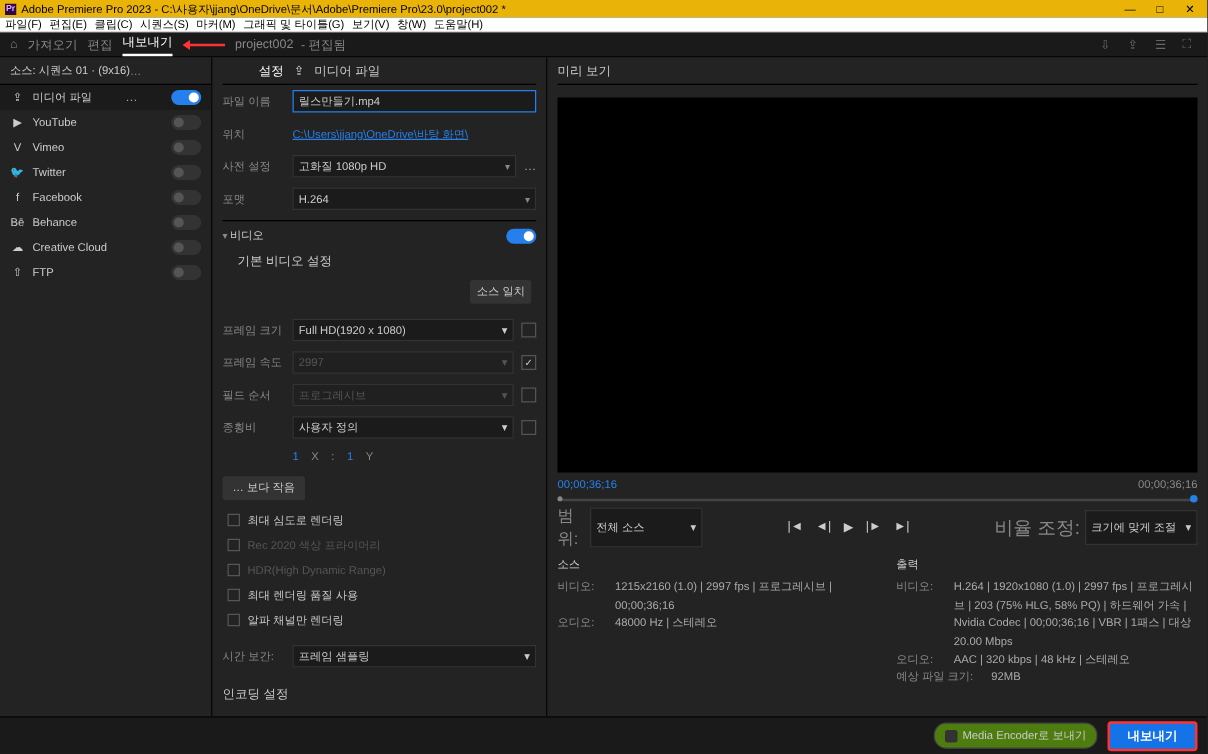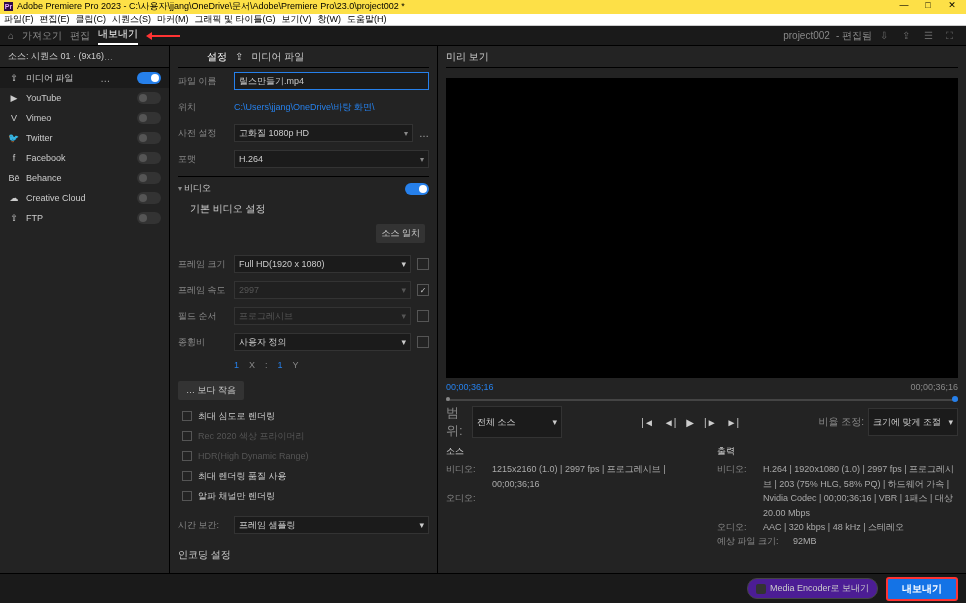--- a/index.html
+++ b/index.html
@@ -1,37 +1,37 @@
 <!DOCTYPE html>
 <html><head>
 <meta charset="utf-8">
 <style>
 * { margin:0; padding:0; box-sizing:border-box; font-family:"Malgun Gothic","Segoe UI",sans-serif; }
 body { background:#1e1e1e; color:#a8a8a8; font-size:10px; width:966px; height:603px; overflow:hidden; }
 
 
-.titlebar { height:14px; background:#fde047; display:flex; align-items:flex-start; padding:0 4px; color:#000; font-size:9px; }
+.titlebar { height:14px; background:#eab308; display:flex; align-items:center; padding:0 4px; color:#000; font-size:9px; }
 .titlebar .t-left { display:flex; align-items:center; gap:4px; flex:1; }
 .titlebar .icon-pr { width:9px; height:9px; background:#2d0a47; color:#e6a8ff; display:flex; align-items:center; justify-content:center; font-size:7px; font-weight:bold; }
 .win-ctl { display:flex; gap:12px; margin-right:4px; }
 .win-ctl span { width:12px; text-align:center; cursor:pointer; }
 
 
 .menubar { height:12px; background:#fff; display:flex; align-items:center; padding:0 4px; color:#000; font-size:9px; border-bottom:1px solid #ccc; }
 .menubar span { margin-right:6px; cursor:pointer; }
 
 
 .modebar { height:20px; background:#1a1a1a; display:flex; align-items:center; padding:0 8px; gap:8px; border-bottom:1px solid #000; }
 .modebar .home { color:#888; font-size:10px; }
 .modebar .mitem { color:#888; font-size:10px; cursor:pointer; }
 .modebar .mitem.active { color:#fff; border-bottom:2px solid #fff; padding-bottom:2px; }
 .arrow-red { width:34px; height:8px; position:relative; }
 .arrow-red::before { content:''; position:absolute; left:6px; top:3px; width:28px; height:2px; background:#f33; }
 .arrow-red::after { content:''; position:absolute; left:0; top:0; width:0; height:0; border-right:6px solid #f33; border-top:4px solid transparent; border-bottom:4px solid transparent; }
-.modebar .center { flex:1; display:flex; justify-content:flex-end; align-items:center; gap:6px; color:#888; }
+.modebar .center { flex:1; display:flex; justify-content:flex-start; align-items:center; gap:6px; color:#888; }
 .modebar .right { display:flex; gap:10px; color:#666; }
 .right-icon { width:12px; height:12px; display:inline-block; }
 
 
 .main { display:flex; height:527px; background:#232323; }
 
 
 .sidebar { width:170px; background:#232323; border-right:1px solid #000; display:flex; flex-direction:column; }
 .src-hdr { height:22px; display:flex; align-items:center; padding:0 8px; color:#ccc; font-size:9px; border-bottom:1px solid #000; justify-content:flex-start; }
 .dest-list { }
@@ -46,21 +46,21 @@
 .three-dots { color:#888; cursor:pointer; }
 
 
 .settings { width:268px; background:#232323; border-right:1px solid #000; padding:0 8px; overflow:hidden; }
 .set-hdr { height:22px; display:flex; align-items:center; gap:8px; border-bottom:1px solid #000; color:#ccc; font-size:10px; }
 .set-hdr .tab { cursor:pointer;margin-left:29px; }
 .set-hdr .tab.active { color:#fff; }
 .form-row { display:flex; align-items:center; height:26px; gap:6px; }
 .form-label { width:50px; color:#888; font-size:9px; }
 .form-input { flex:1; background:#1b1b1b; border:1px solid #2680eb; height:18px; padding:0 4px; color:#ccc; font-size:9px; }
-.form-link { flex:1; color:#2680eb; font-size:9px; cursor:pointer; }
+.form-link { flex:1; color:#2680eb; font-size:9px; cursor:pointer; text-decoration:underline; }
 .form-select { flex:1; background:#1b1b1b; border:1px solid #333; height:18px; padding:0 4px; color:#ccc; font-size:9px; display:flex; align-items:center; justify-content:space-between; cursor:pointer; }
 .form-select .chev { color:#888; font-size:8px; }
 .section-bar { height:20px; display:flex; align-items:center; justify-content:space-between; color:#ccc; font-size:9px; border-top:1px solid #000; margin-top:4px; padding-top:4px; }
 .section-title { color:#ccc; }
 .chev-sm { color:#888; font-size:8px; margin-right:2px; }
 .basic-label { color:#ccc; font-size:10px; margin:6px 12px; display:block; }
 .src-match-btn { background:#333; border:none; color:#ccc; font-size:9px; padding:3px 5px; border-radius:2px; cursor:pointer; float:right; margin:2px 4px 8px 0; }
 .grid-row { display:flex; align-items:center; height:26px; gap:6px; }
 .grid-row .gl { width:50px; color:#888; font-size:9px; }
 .grid-row .gs { flex:1; background:#1b1b1b; border:1px solid #333; height:18px; padding:0 4px; color:#ccc; font-size:9px; display:flex; align-items:center; justify-content:space-between; cursor:pointer; }
@@ -83,32 +83,32 @@
 .pv-time .tc-right { color:#888; }
 .pv-timeline { height:12px; position:relative; margin-top:2px; }
 .pv-timeline .track { position:absolute; left:0; right:0; top:5px; height:2px; background:#444; }
 .pv-timeline .knob { position:absolute; right:0; top:2px; width:6px; height:6px; background:#2680eb; border-radius:50%; }
 .pv-timeline .mark { position:absolute; left:0; top:3px; width:4px; height:4px; background:#888; border-radius:50%; }
 .pv-ctrl { display:flex; align-items:center; height:24px; margin-top:4px; }
 .pv-ctrl .range-lbl { color:#888; font-size:13px; width:26px; }
 .pv-ctrl .range-sel { background:#1b1b1b; border:1px solid #333; height:32px; width:90px; padding:0 4px; color:#ccc; font-size:9px; display:flex; align-items:center; justify-content:space-between; cursor:pointer; }
 .pv-ctrl .transport { flex:1; display:flex; justify-content:center; gap:10px; color:#ccc; font-size:10px; }
 .pv-ctrl .transport span { cursor:pointer; }
-.pv-ctrl .scale-lbl { color:#888; font-size:10px; margin-right:4px; }
+.pv-ctrl .scale-lbl { color:#888; font-size:15px; margin-right:4px; }
 .pv-ctrl .scale-sel { background:#1b1b1b; border:1px solid #333; height:28px; width:90px; padding:0 4px; color:#ccc; font-size:9px; display:flex; align-items:center; justify-content:space-between; cursor:pointer; }
 .pv-info { display:flex; margin-top:10px; gap:30px; font-size:9px; color:#888; line-height:1.6; }
 .pv-info .col { flex:1; }
 .pv-info .col .hdr { color:#ccc; margin-bottom:4px; display:block; }
 .pv-info .row2 { display:flex; gap:6px; }
 .pv-info .row2 .k { color:#888; width:40px; }
 .pv-info .row2 .v { color:#aaa; flex:1; }
 
 
 .bottom { height:30px; background:#1a1a1a; display:flex; align-items:center; justify-content:flex-end; padding:0 8px; gap:8px; border-top:1px solid #000; }
-.btn-enc { background:#4c1d95; border:1px solid #444; color:#ccc; font-size:9px; padding:3px 8px; border-radius:10px; cursor:pointer; display:flex; align-items:center; gap:4px; }
+.btn-enc { background:#4d7c0f; border:1px solid #444; color:#ccc; font-size:9px; padding:3px 8px; border-radius:10px; cursor:pointer; display:flex; align-items:center; gap:4px; }
 .btn-enc .me-icon { width:10px; height:10px; background:#333; display:inline-block; border-radius:2px; }
 .btn-export { background:#1473e6; border:2px solid #f33; color:#fff; font-size:10px; padding:3px 14px; border-radius:3px; cursor:pointer; font-weight:bold; }
 </style>
 </head>
 <body>
 
 <div class="titlebar">
   <div class="t-left">
     <span class="icon-pr">Pr</span>
     <span>Adobe Premiere Pro 2023 - C:\사용자\jjang\OneDrive\문서\Adobe\Premiere Pro\23.0\project002 *</span>
@@ -365,20 +365,21 @@
 
     <div class="pv-info">
       <div class="col">
         <span class="hdr">소스</span>
         <div class="row2">
             <span class="k">비디오:</span>
             <span class="v">1215x2160 (1.0) | 2997 fps | 프로그레시브 | 00;00;36;16</span>
           </div>
         <div class="row2">
             <span class="k">오디오:</span>
+            <span class="v">48000 Hz | 스테레오</span>
           </div>
       </div>
       <div class="col">
         <span class="hdr">출력</span>
         <div class="row2">
             <span class="k">비디오:</span>
             <span class="v">H.264 | 1920x1080 (1.0) | 2997 fps | 프로그레시브 | 203 (75% HLG, 58% PQ) | 하드웨어 가속 | Nvidia Codec | 00;00;36;16 | VBR | 1패스 | 대상 20.00 Mbps</span>
           </div>
         <div class="row2">
             <span class="k">오디오:</span>

